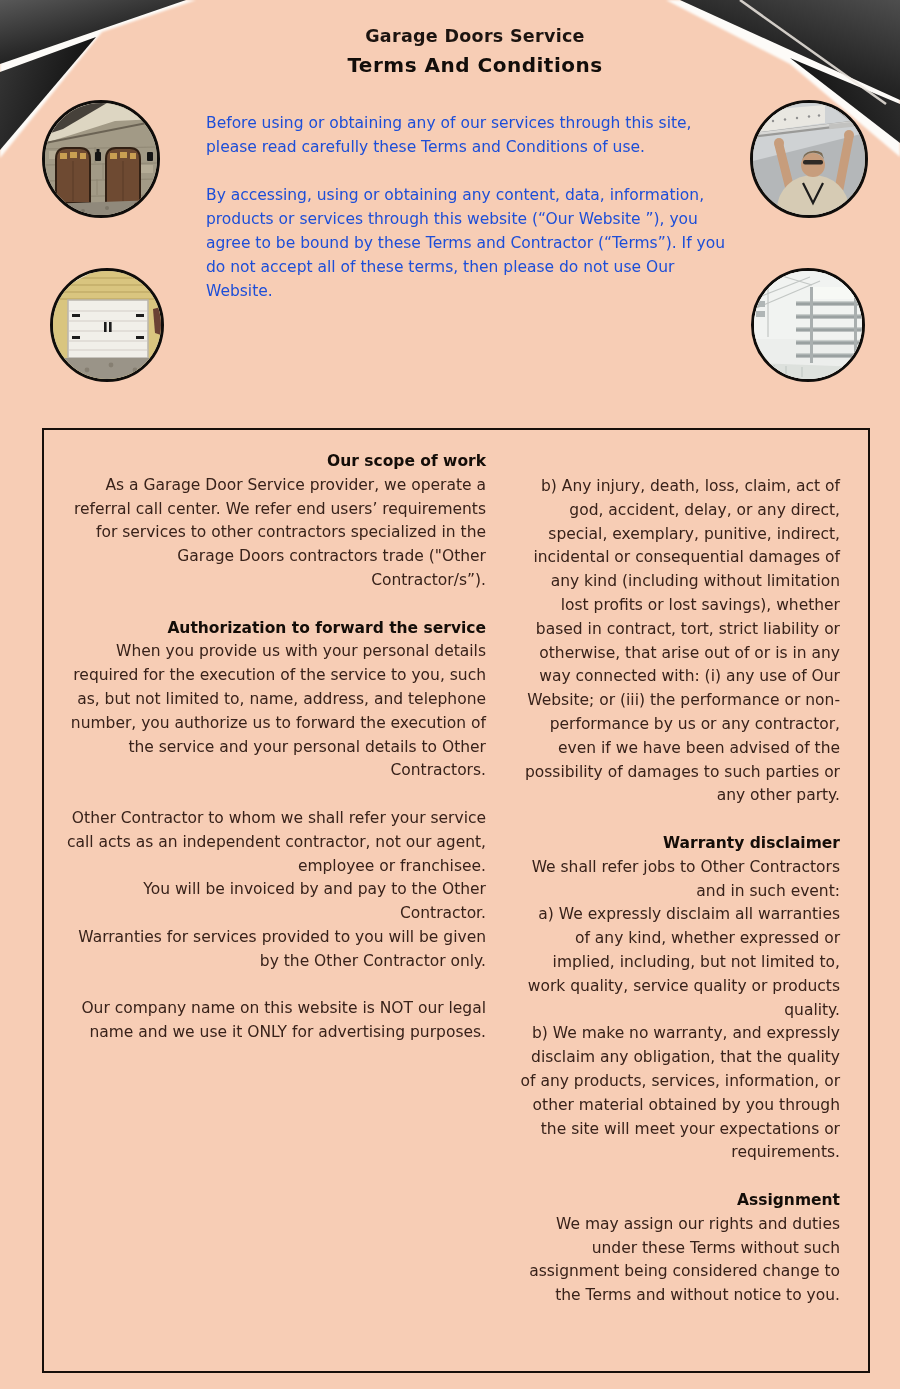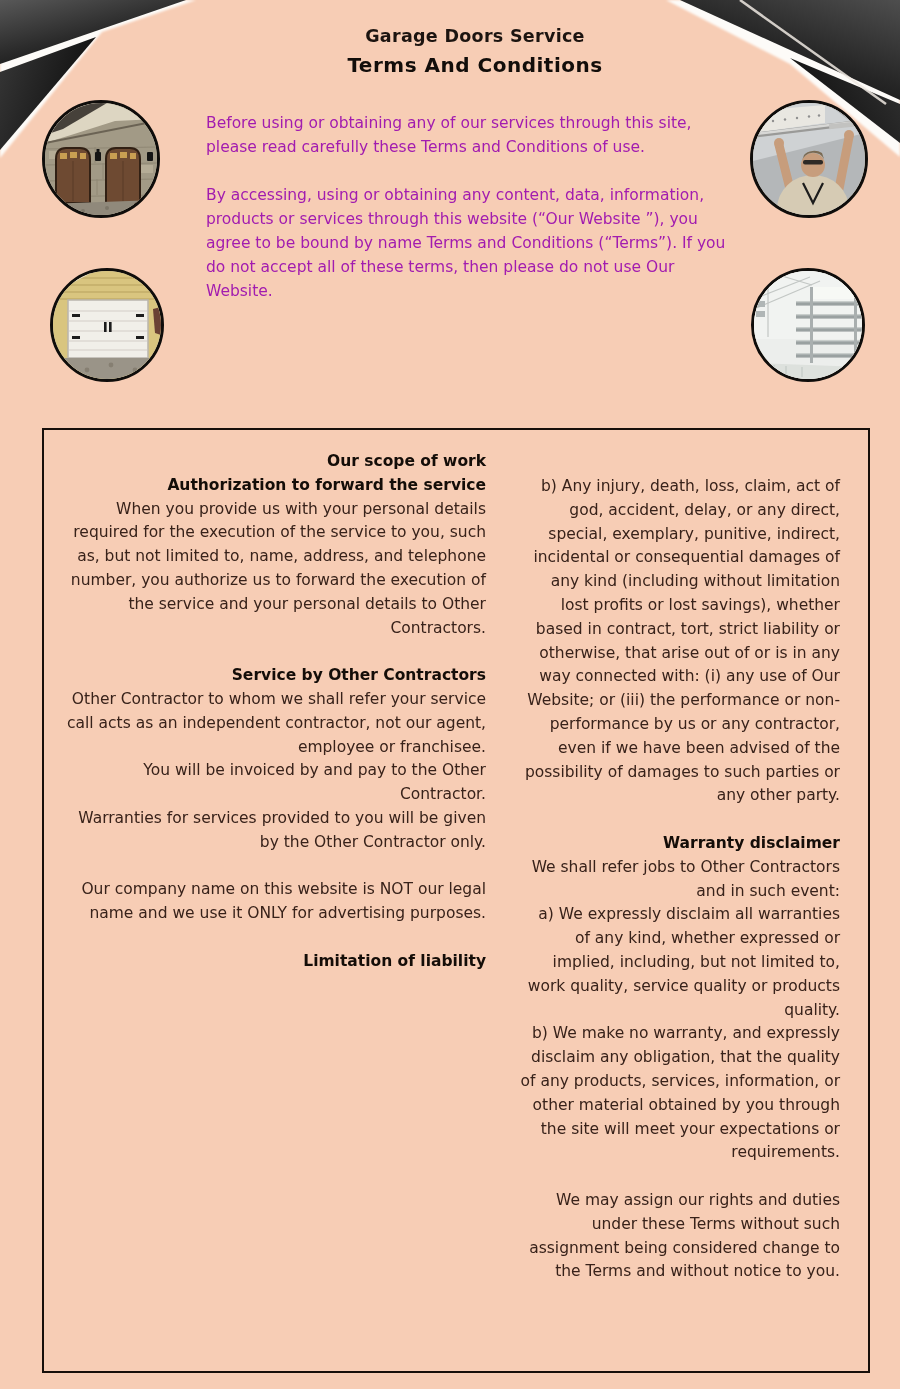--- a/index.html
+++ b/index.html
@@ -5,21 +5,21 @@
   html,body{margin:0;padding:0;background:#888;}
   .page{
     position:relative;width:900px;height:1389px;margin:0 auto;
     background:#f7cdb5;overflow:hidden;
     font-family:"DejaVu Sans","Liberation Sans",sans-serif;
   }
   .corners{position:absolute;top:0;left:0;pointer-events:none;}
   .header{position:absolute;top:26px;left:0;width:886px;text-align:center;padding-left:32px;}
   .title-small{font-size:17.5px;font-weight:bold;color:#1c1410;letter-spacing:.3px;}
   .title-main{margin:7px 0 0;font-size:20px;font-weight:bold;color:#120d0a;letter-spacing:.5px;}
-  .intro{position:absolute;left:206px;top:111px;width:522px;font-size:15.5px;line-height:24px;color:#a21caf;}
+  .intro{position:absolute;left:206px;top:111px;width:522px;font-size:15.5px;line-height:24px;color:#1d4ed8;}
   .intro p{margin:0 0 24px;}
   .circle{position:absolute;border-radius:50%;border:3px solid #0f0d0b;overflow:hidden;box-sizing:border-box;background:#cbc4b2;}
   .circle svg{display:block;}
   .terms-box{
     position:absolute;left:42px;top:428px;width:828px;height:945px;
     border:2px solid #170f0a;box-sizing:border-box;
     padding:20px 28px 12px 22px;display:flex;gap:34px;overflow:hidden;text-align:right;
   }
   .col{font-size:15.5px;line-height:23.8px;color:#38221a;}
   .col-left{flex:0 0 420px;width:420px;}
@@ -67,21 +67,21 @@
     <line x1="740" y1="0" x2="886" y2="104" stroke="#efe9e2" stroke-width="2.5" opacity="0.85"></line>
   </svg>
 
   <div class="header">
     <div class="title-small">Garage Doors Service</div>
     <div class="title-main">Terms And Conditions</div>
   </div>
 
   <div class="intro">
     <p>Before using or obtaining any of our services through this site, please read carefully these Terms and Conditions of use.</p>
-    <p>By accessing, using or obtaining any content, data, information, products or services through this website (“Our Website ”), you agree to be bound by name Terms and Conditions (“Terms”). If you do not accept all of these terms, then please do not use Our Website.</p>
+    <p>By accessing, using or obtaining any content, data, information, products or services through this website (“Our Website ”), you agree to be bound by these Terms and Contractor (“Terms”). If you do not accept all of these terms, then please do not use Our Website.</p>
   </div>
 
   <div class="circle" style="left:42px;top:100px;width:118px;height:118px;">
     <svg width="112" height="112" viewBox="0 0 112 112">
       <rect width="112" height="112" fill="#a29a86"></rect>
       <g stroke="#8b8370" stroke-width="1" opacity="0.8">
         <line x1="0" y1="46" x2="112" y2="44"></line>
           <line x1="0" y1="62" x2="112" y2="60"></line>
         <line x1="0" y1="78" x2="112" y2="76"></line>
           <line x1="0" y1="94" x2="112" y2="92"></line>
@@ -229,32 +229,32 @@
           <line x1="20" y1="94" x2="20" y2="106"></line>
           <line x1="32" y1="95" x2="32" y2="107"></line>
           <line x1="48" y1="96" x2="48" y2="106"></line>
         </g>
     </svg>
   </div>
 
   <div class="terms-box">
     <div class="col col-left" id="col-left">
         <div class="block-heading">Our scope of work</div>
+        <div class="block-para">As a Garage Door Service provider, we operate a referral call center. We refer end users’ requirements for services to other contractors specialized in the Garage Doors contractors trade ("Other Contractor/s”).</div>
         <div class="block-heading">Authorization to forward the service</div>
         <div class="block-para">When you provide us with your personal details required for the execution of the service to you, such as, but not limited to, name, address, and telephone number, you authorize us to forward the execution of the service and your personal details to Other Contractors.</div>
-        <div class="block-heading">Service by Other Contractors</div>
         <div class="block-para">Other Contractor to whom we shall refer your service call acts as an independent contractor, not our agent, employee or franchisee.
 You will be invoiced by and pay to the Other Contractor.
 Warranties for services provided to you will be given by the Other Contractor only.</div>
         <div class="block-para">Our company name on this website is NOT our legal name and we use it ONLY for advertising purposes.</div>
-        <div class="block-heading">Limitation of liability</div>
       </div>
     <div class="col col-right" id="col-right">
         <div class="block-para">b) Any injury, death, loss, claim, act of god, accident, delay, or any direct, special, exemplary, punitive, indirect, incidental or consequential damages of any kind (including without limitation lost profits or lost savings), whether based in contract, tort, strict liability or otherwise, that arise out of or is in any way connected with: (i) any use of Our Website; or (iii) the performance or non-performance by us or any contractor, even if we have been advised of the possibility of damages to such parties or any other party.</div>
         <div class="block-heading">Warranty disclaimer</div>
         <div class="block-para">We shall refer jobs to Other Contractors and in such event:
 a) We expressly disclaim all warranties of any kind, whether expressed or implied, including, but not limited to, work quality, service quality or products quality.
 b) We make no warranty, and expressly disclaim any obligation, that the quality of any products, services, information, or other material obtained by you through the site will meet your expectations or requirements.</div>
+        <div class="block-heading">Assignment</div>
         <div class="block-para">We may assign our rights and duties under these Terms without such assignment being considered change to the Terms and without notice to you.</div>
       </div>
   </div>
 
 </div>
 
 </body></html>

